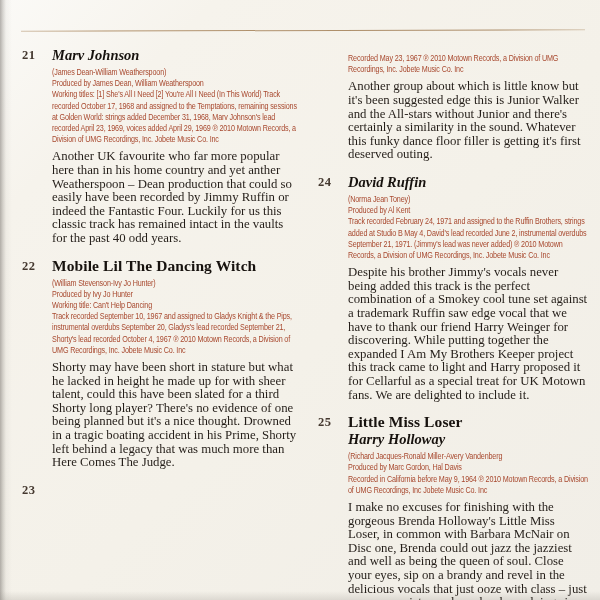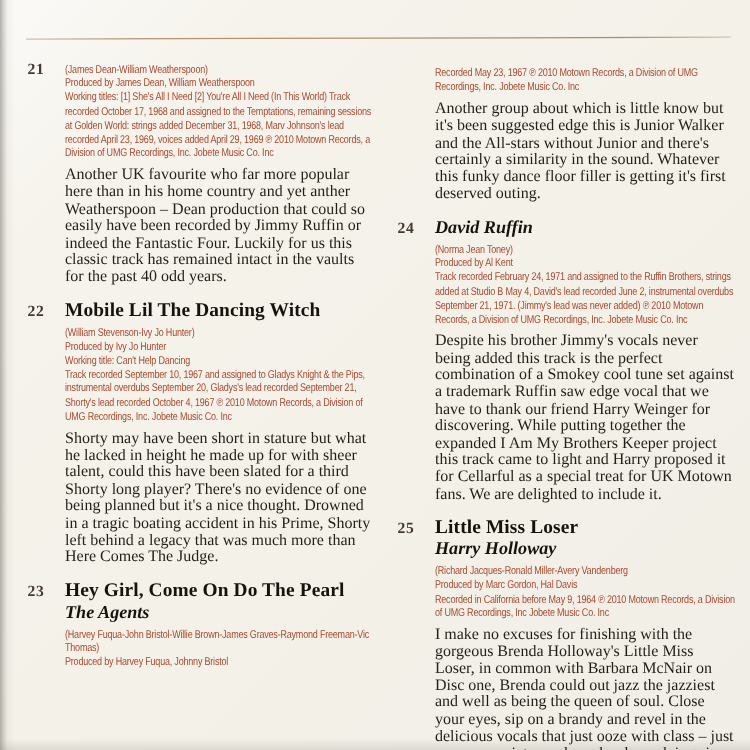--- a/index.html
+++ b/index.html
@@ -69,20 +69,21 @@
 <div class="page">
   <div class="spine-shadow"></div>
   <div class="top-rule"></div>
   <div class="bottom-shadow"></div>
 
   <div class="col col-left">
 
     <div class="entry">
       <div class="num">21</div>
       <div class="content">
+        <div class="artist">Marv Johnson</div>
         <div class="credits">
           <div>(James Dean-William Weatherspoon)</div>
           <div>Produced by James Dean, William Weatherspoon</div>
           <div>Working titles: [1] She's All I Need [2] You're All I Need (In This World) Track recorded October 17, 1968 and assigned to the Temptations, remaining sessions at Golden World: strings added December 31, 1968, Marv Johnson's lead recorded April 23, 1969, voices added April 29, 1969 ℗ 2010 Motown Records, a Division of UMG Recordings, Inc. Jobete Music Co. Inc</div>
         </div>
         <p class="body-text">Another UK favourite who far more popular here than in his home country and yet anther Weatherspoon – Dean production that could so easily have been recorded by Jimmy Ruffin or indeed the Fantastic Four. Luckily for us this classic track has remained intact in the vaults for the past 40 odd years.</p>
       </div>
     </div>
 
     <div class="entry">
@@ -94,28 +95,20 @@
           <div>Produced by Ivy Jo Hunter</div>
           <div>Working title: Can't Help Dancing</div>
           <div>Track recorded September 10, 1967 and assigned to Gladys Knight &amp; the Pips, instrumental overdubs September 20, Gladys's lead recorded September 21, Shorty's lead recorded October 4, 1967 ℗ 2010 Motown Records, a Division of UMG Recordings, Inc. Jobete Music Co. Inc</div>
         </div>
         <p class="body-text">Shorty may have been short in stature but what he lacked in height he made up for with sheer talent, could this have been slated for a third Shorty long player? There's no evidence of one being planned but it's a nice thought. Drowned in a tragic boating accident in his Prime, Shorty left behind a legacy that was much more than Here Comes The Judge.</p>
       </div>
     </div>
 
     <div class="entry">
       <div class="num">23</div>
-      <div class="content">
-        <h3 class="title">Hey Girl, Come On Do The Pearl</h3>
-        <div class="artist">The Agents</div>
-        <div class="credits">
-          <div>(Harvey Fuqua-John Bristol-Willie Brown-James Graves-Raymond Freeman-Vic Thomas)</div>
-          <div>Produced by Harvey Fuqua, Johnny Bristol</div>
-        </div>
-      </div>
     </div>
 
   </div>
 
   <div class="col col-right">
 
     <div class="entry carryover">
       <div class="num"></div>
       <div class="content">
         <div class="credits">

